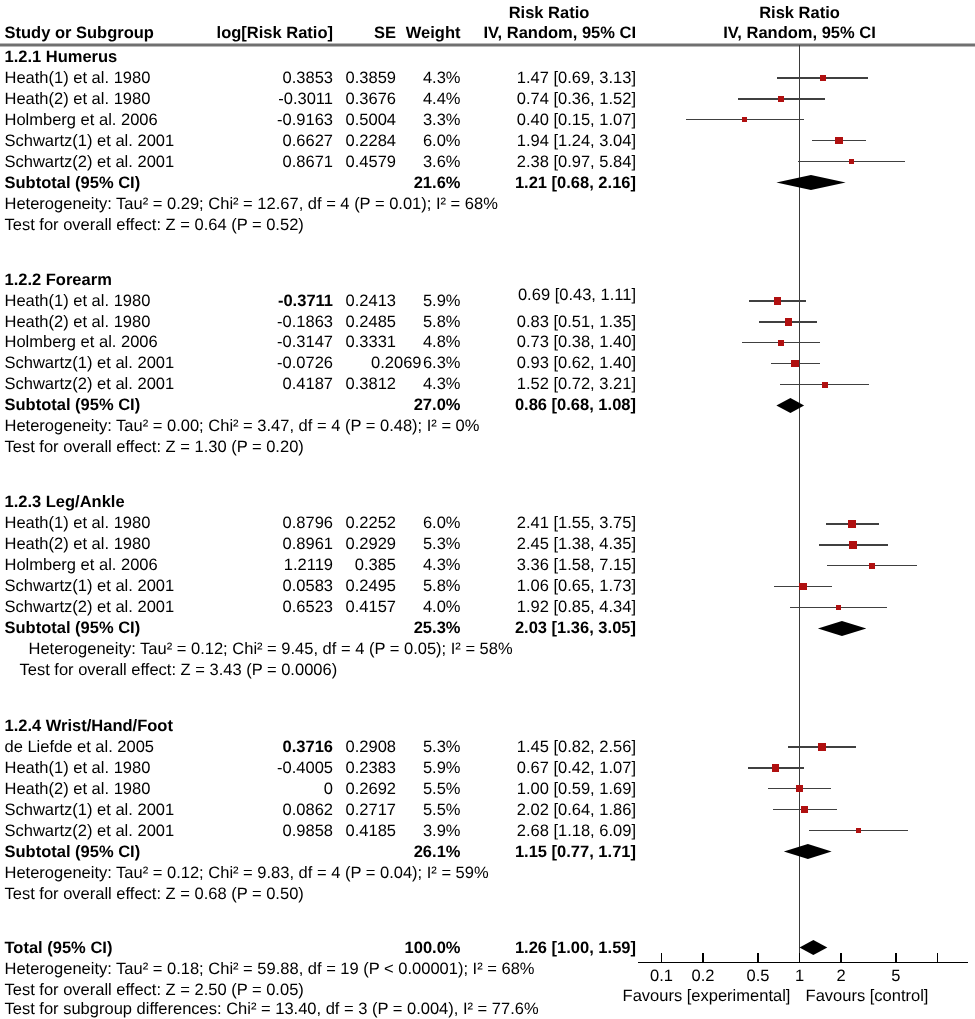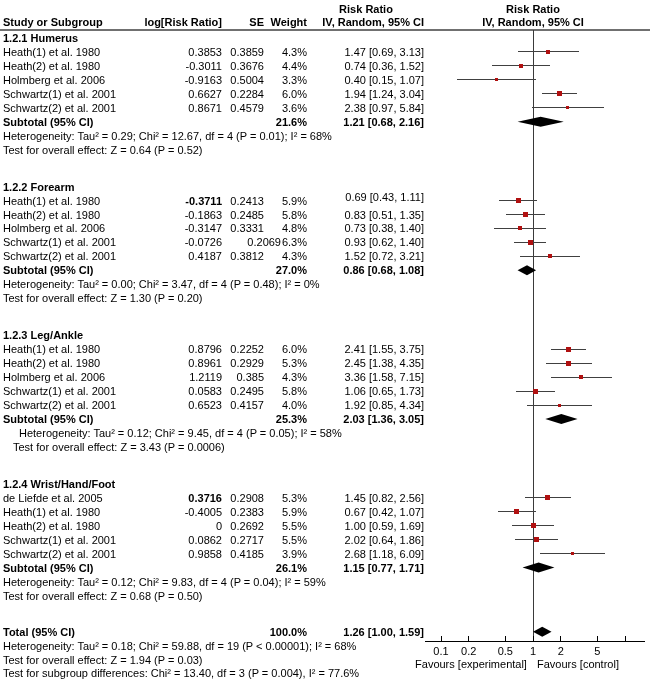--- a/index.html
+++ b/index.html
@@ -151,21 +151,21 @@
       <div class="abs r " style="left: 314px; top: 546.68px; width: 110px;">2.68 [1.18, 6.09]</div>
       <div class="abs b" style="left: 3px; top: 560.62px;">Subtotal (95% CI)</div>
       <div class="abs r b" style="left: 267px; top: 560.62px; width: 40px;">26.1%</div>
       <div class="abs r b" style="left: 314px; top: 560.62px; width: 110px;">1.15 [0.77, 1.71]</div>
       <div class="abs " style="left: 3px; top: 574.56px;">Heterogeneity: Tau² = 0.12; Chi² = 9.83, df = 4 (P = 0.04); I² = 59%</div>
       <div class="abs " style="left: 3px; top: 588.5px;">Test for overall effect: Z = 0.68 (P = 0.50)</div>
       <div class="abs b" style="left: 3px; top: 624.64px;">Total (95% CI)</div>
       <div class="abs r b" style="left: 267px; top: 624.64px; width: 40px;">100.0%</div>
       <div class="abs r b" style="left: 314px; top: 624.64px; width: 110px;">1.26 [1.00, 1.59]</div>
       <div class="abs " style="left: 3px; top: 638.58px;">Heterogeneity: Tau² = 0.18; Chi² = 59.88, df = 19 (P &lt; 0.00001); I² = 68%</div>
-      <div class="abs " style="left: 3px; top: 652.52px;">Test for overall effect: Z = 1.94 (P = 0.03)</div>
+      <div class="abs " style="left: 3px; top: 652.52px;">Test for overall effect: Z = 2.50 (P = 0.05)</div>
       <div class="abs " style="left: 3px; top: 666.46px;">Test for subgroup differences: Chi² = 13.40, df = 3 (P = 0.004), I² = 77.6%</div>
     </div>
 
   <svg id="plot" width="650" height="679">
       <line x1="533" x2="533" y1="30" y2="641.5" stroke="#3a3a3a" stroke-width="1" shape-rendering="crispEdges"></line>
       <line x1="425" x2="645" y1="641.5" y2="641.5" stroke="#000000" stroke-width="1" shape-rendering="crispEdges"></line>
       <line x1="441" x2="441" y1="635.5" y2="641.5" stroke="#000000" stroke-width="1" shape-rendering="crispEdges"></line>
       <line x1="468.6947596010863" x2="468.6947596010863" y1="635.5" y2="641.5" stroke="#000000" stroke-width="1" shape-rendering="crispEdges"></line>
       <line x1="505.3052403989137" x2="505.3052403989137" y1="635.5" y2="641.5" stroke="#000000" stroke-width="1" shape-rendering="crispEdges"></line>
       <line x1="533" x2="533" y1="635.5" y2="641.5" stroke="#000000" stroke-width="1" shape-rendering="crispEdges"></line>

